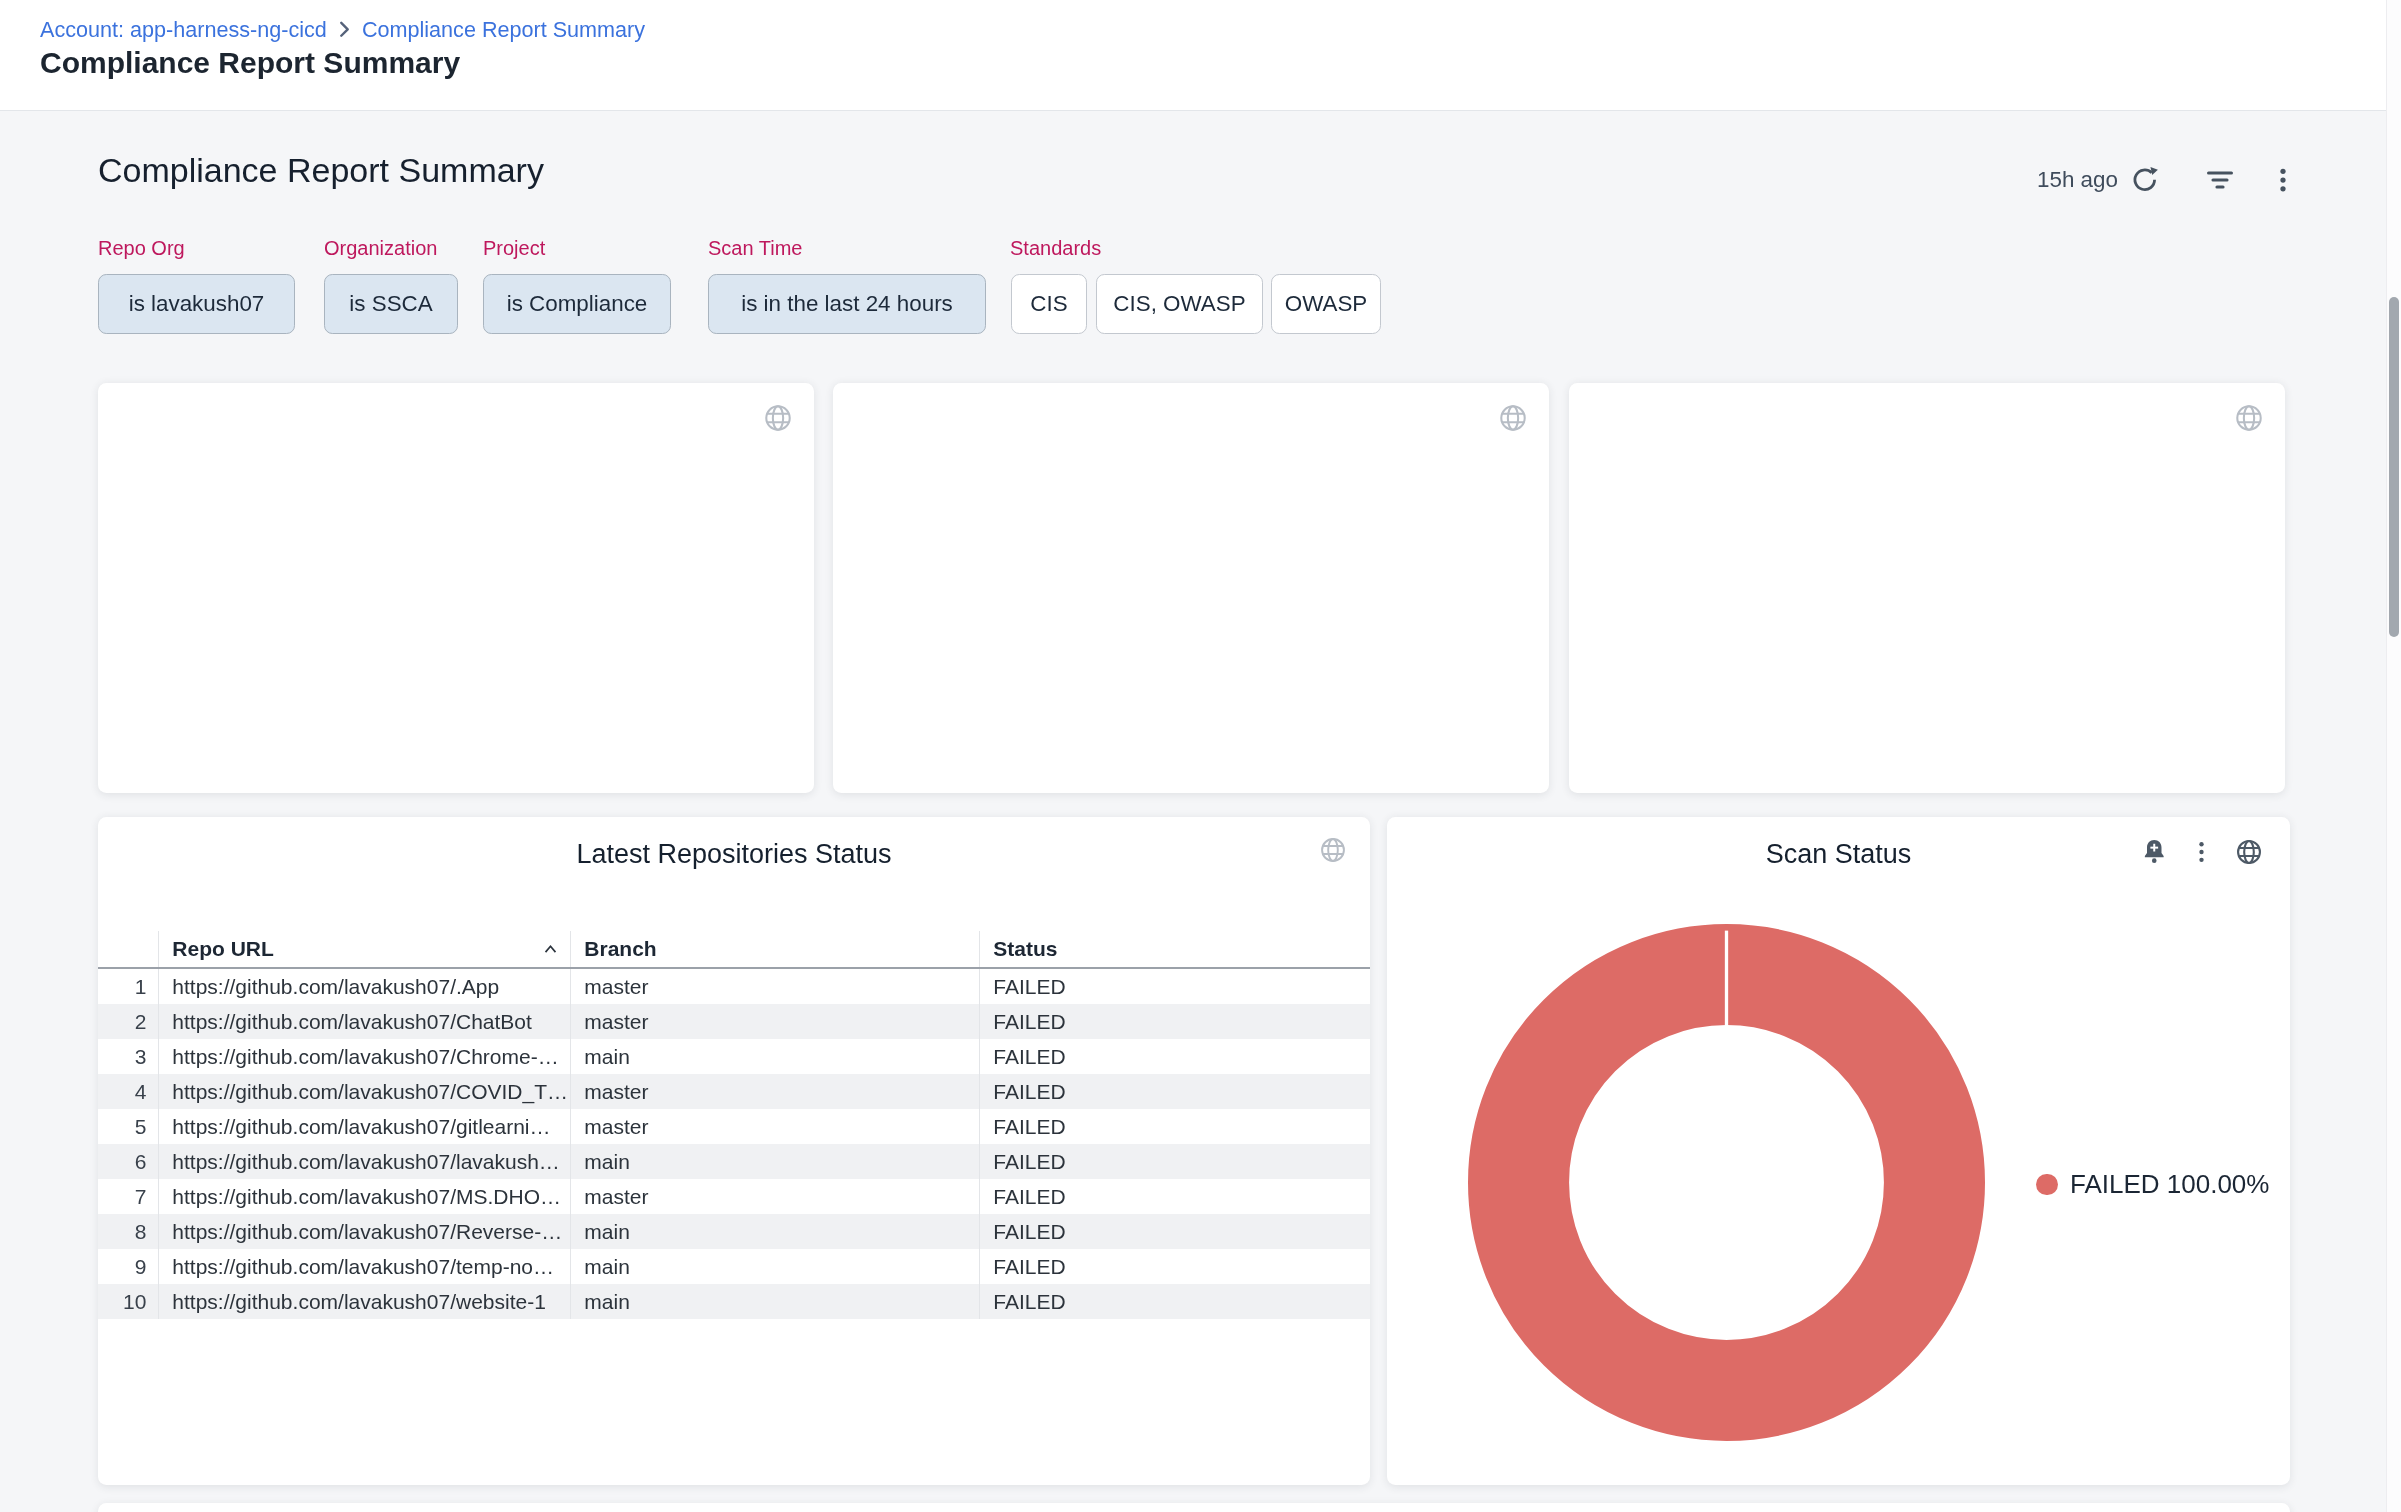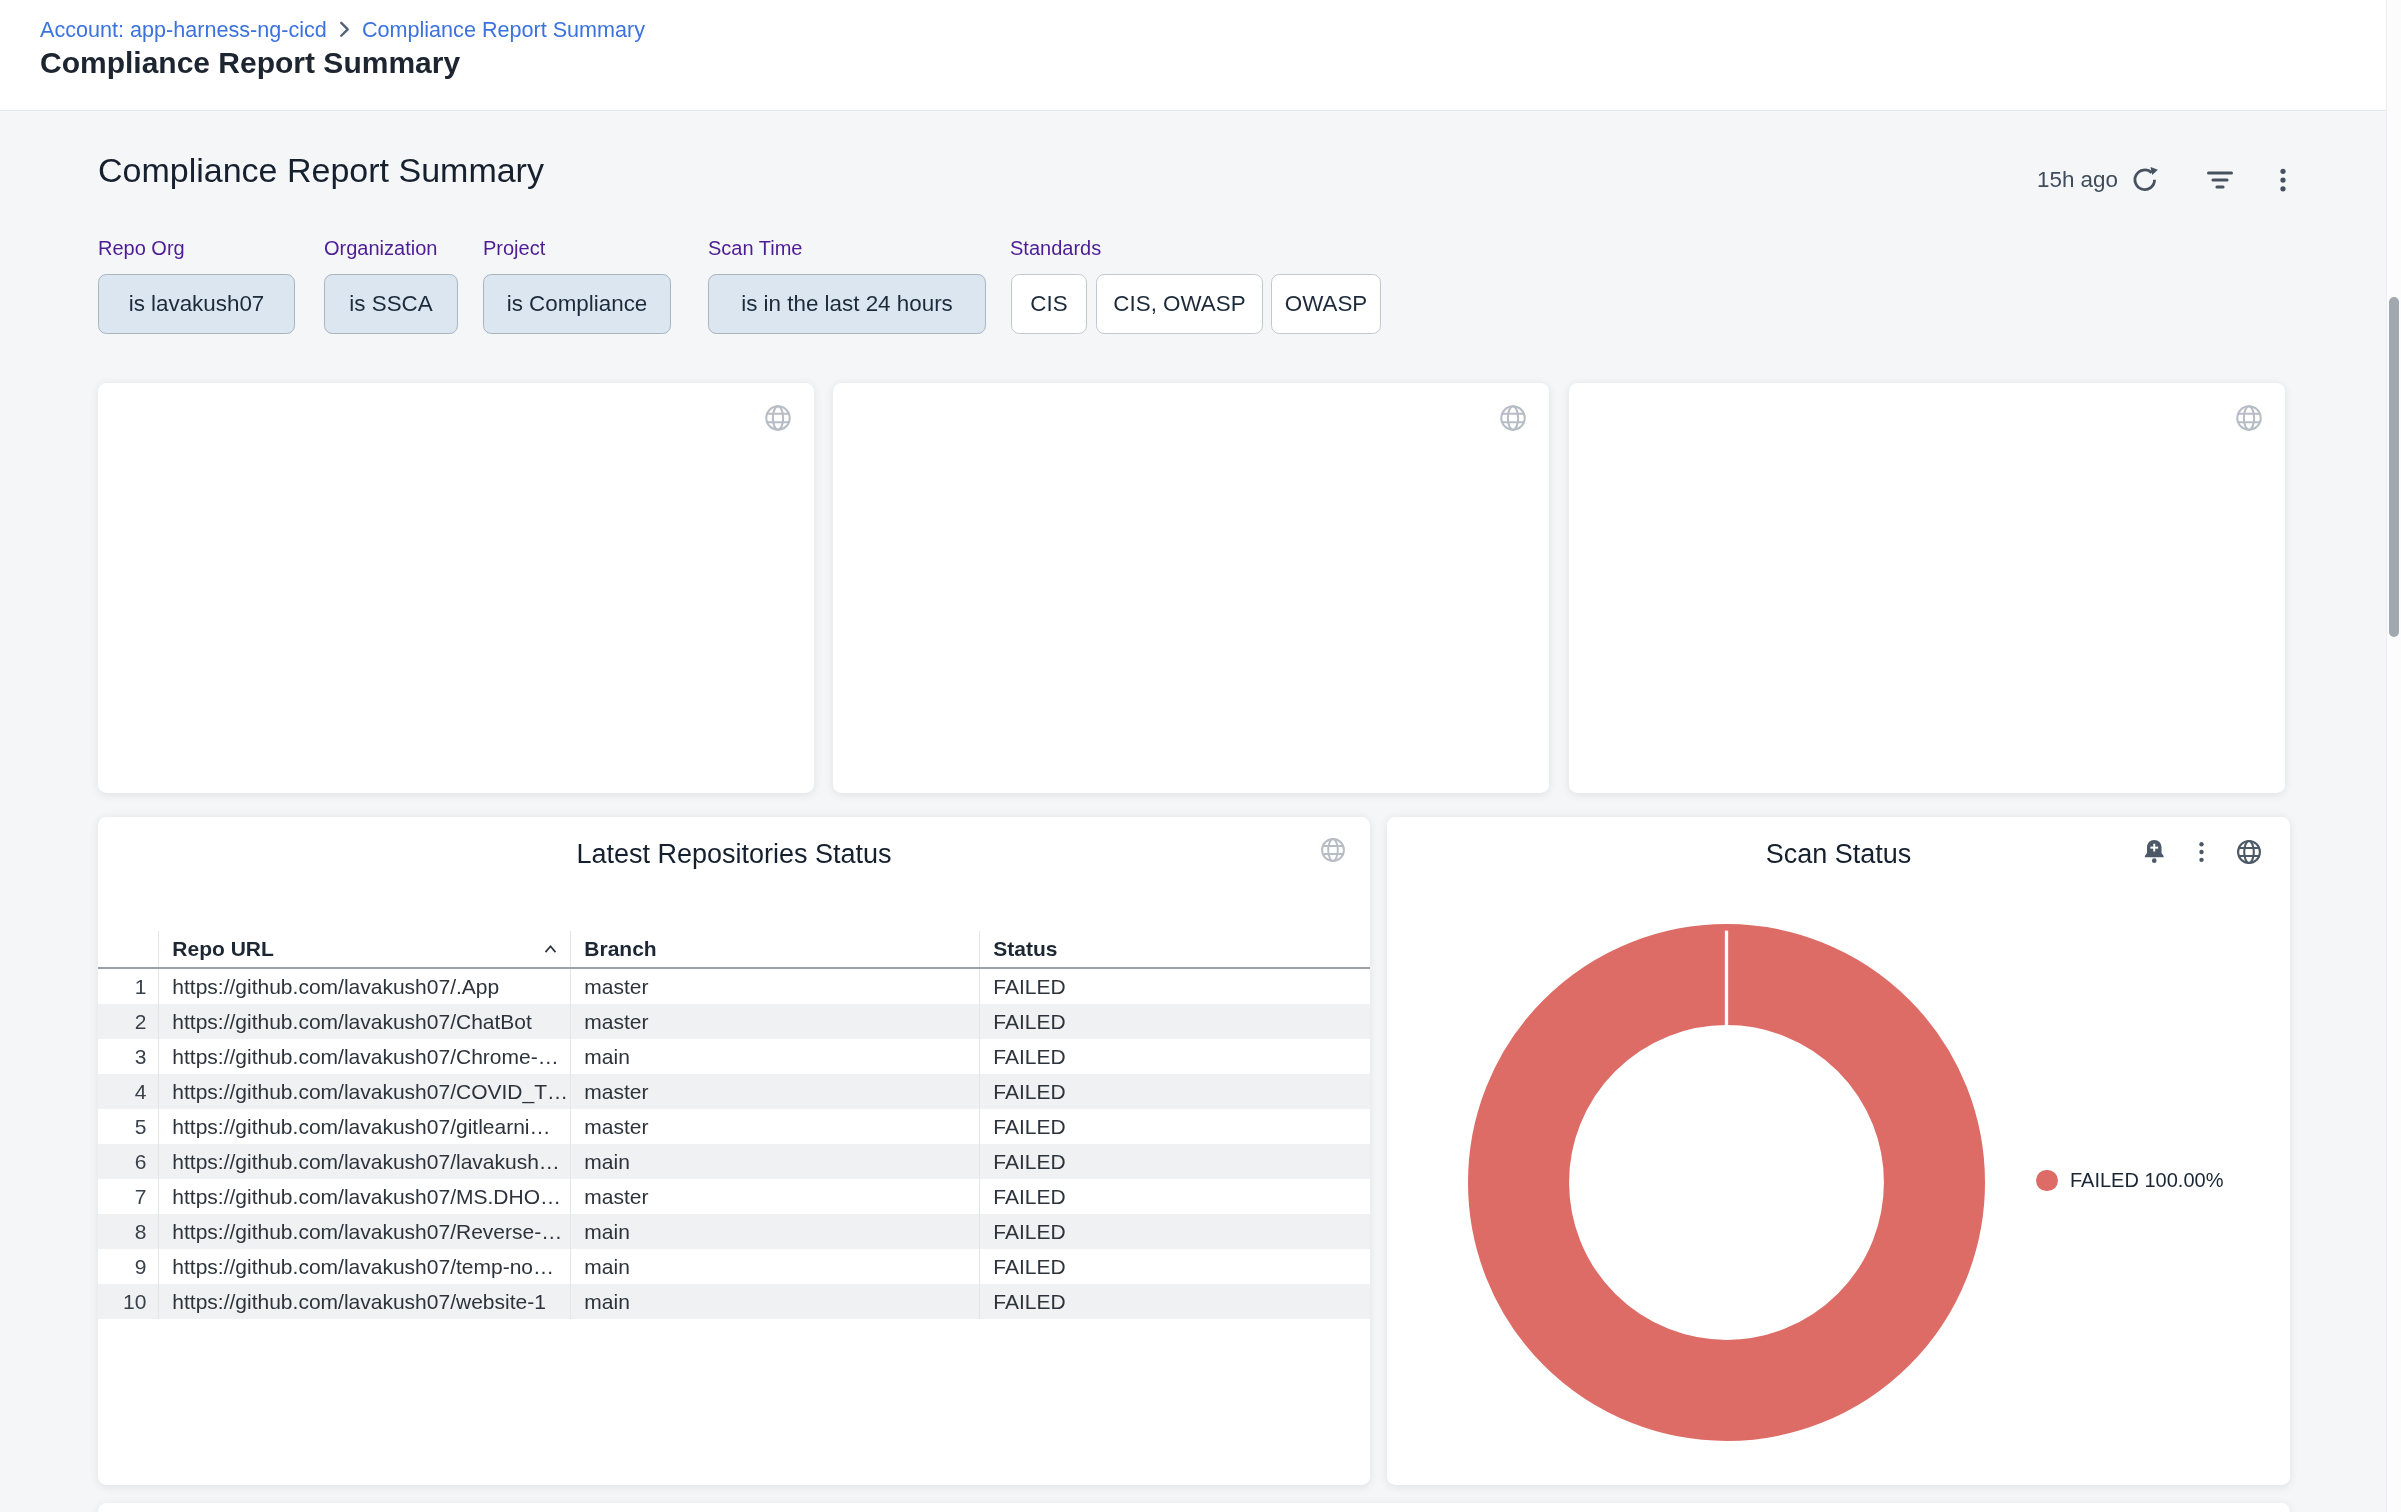--- a/index.html
+++ b/index.html
@@ -18,21 +18,21 @@
   
   .dash-title{position:absolute;left:98px;top:151px;font-size:34px;font-weight:500;color:#16202e;margin:0;}
   .last-refresh{position:absolute;left:2037px;top:167px;font-size:22.4px;color:#3f4c5c;}
   .icon-btn{position:absolute;width:36px;height:36px;display:flex;align-items:center;justify-content:center;
             background:none;border:none;padding:0;cursor:pointer;color:#46525f;}
   .btn-refresh{left:2127px;top:162px;}
   .btn-filter{left:2202px;top:162px;}
   .btn-kebab{left:2265px;top:162px;}
 
   
-  .filter-label{position:absolute;top:237px;font-size:20px;color:#4c1d95;}
+  .filter-label{position:absolute;top:237px;font-size:20px;color:#be185d;}
   .chip{position:absolute;top:274px;height:60px;box-sizing:border-box;border-radius:8.3px;
         display:flex;align-items:center;justify-content:center;font-size:22.4px;color:#1d2a3a;cursor:pointer;}
   .chip-active{background:#dbe6f1;border:1.7px solid #a9b4bf;}
   .chip-option{background:#ffffff;border:1.7px solid #c3c8cf;}
 
   
   .card{position:absolute;background:#ffffff;border-radius:8.3px;
         box-shadow:0 1.7px 8.3px rgba(35,45,60,.10);}
   .card-globe{position:absolute;background:none;border:none;padding:0;cursor:pointer;color:#b7bdc5;
               width:33px;height:33px;display:flex;align-items:center;justify-content:center;}
@@ -63,21 +63,21 @@
   .head-url{justify-content:space-between;padding-right:11.6px;}
   .sort-caret{display:inline-flex;color:#2b333d;}
 
   
   .scan-card{left:1387px;top:817px;width:903px;height:668px;}
   .scan-icons{position:absolute;right:23px;top:16.6px;display:flex;align-items:center;gap:11.6px;}
   .scan-icons .icon-btn{position:static;color:#4d5966;}
   .donut{position:absolute;left:81px;top:107px;cursor:pointer;}
   .legend{position:absolute;left:649px;top:352px;display:flex;align-items:center;gap:12.4px;cursor:pointer;}
   .legend-dot{width:21.6px;height:21.6px;border-radius:50%;background:#dd6b66;}
-  .legend-text{font-size:20px;color:#1b2634;}
+  .legend-text{font-size:26px;color:#1b2634;}
 
   
   .bottom-sliver{left:98px;top:1503px;width:2192px;height:16.6px;border-radius:8.3px 8.3px 0 0;}
 
   
   .scrollbar-track{position:absolute;right:0;top:0;width:15px;height:1512px;background:#fcfcfd;
                    border-left:0.8px solid #ededf0;box-sizing:border-box;z-index:6;}
   .scrollbar-thumb{position:absolute;right:1.7px;top:297px;width:10.8px;height:340px;border-radius:5.8px;background:#a2a8af;}
 </style>
 </head>

